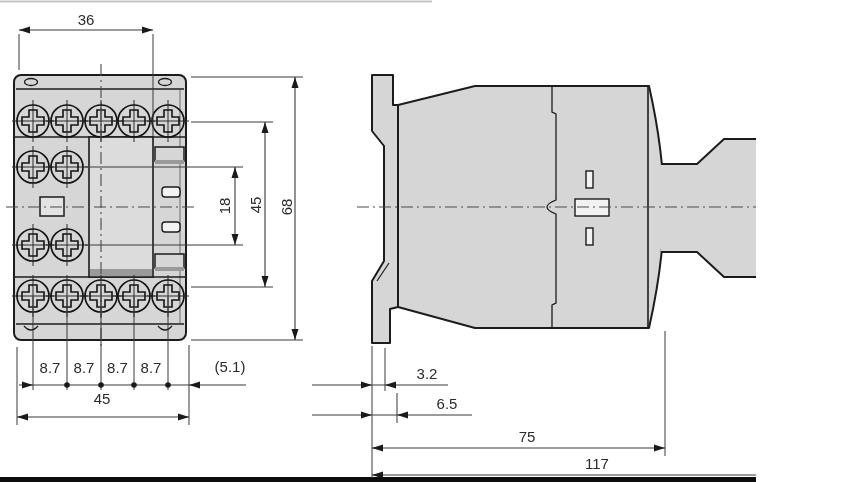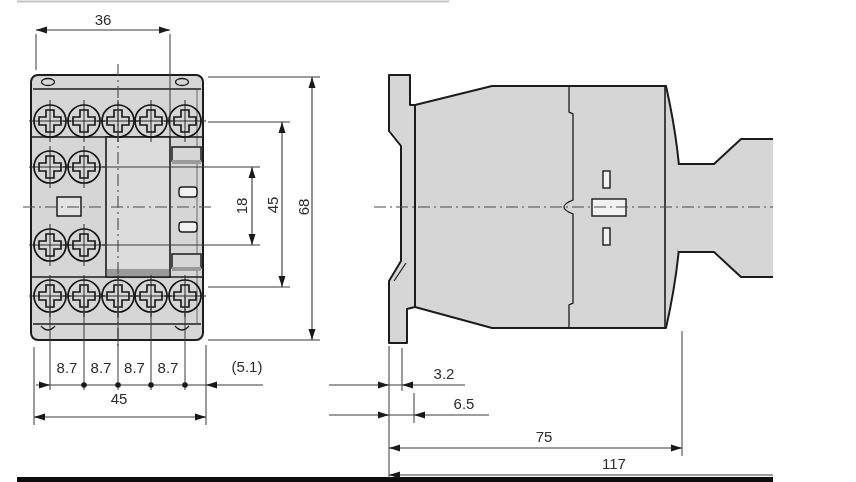--- a/index.html
+++ b/index.html
@@ -1,17 +1,17 @@
 <!DOCTYPE html>
 <html><head>
 <meta charset="utf-8">
 <style>
   html,body{margin:0;padding:0;background:#ffffff;}
   .frame{position:relative;width:756px;height:482px;background:#ffffff;overflow:hidden;
-         font-family:"Liberation Sans", sans-serif;margin-left:17px;}
+         font-family:"Liberation Sans", sans-serif;}
   svg{position:absolute;left:0;top:0;}
   .outline{fill:#d6d6d6;stroke:#1c1c1c;stroke-width:2;stroke-linejoin:round;}
   .part{fill:#d6d6d6;stroke:#1c1c1c;stroke-width:1.5;}
   .lightpart{fill:#f2f2f2;stroke:#1c1c1c;stroke-width:1.4;}
   .detail{stroke:#1c1c1c;stroke-width:1.3;fill:none;}
   .shadow{fill:#9a9a9a;stroke:none;}
   .dim{stroke:#3a3a3a;stroke-width:1.1;fill:none;}
   .ext{stroke:#3a3a3a;stroke-width:1;fill:none;}
   .cl{stroke:#4a4a4a;stroke-width:1.1;fill:none;stroke-dasharray:12 4 2 4;}
   .arr{fill:#1a1a1a;stroke:none;}

